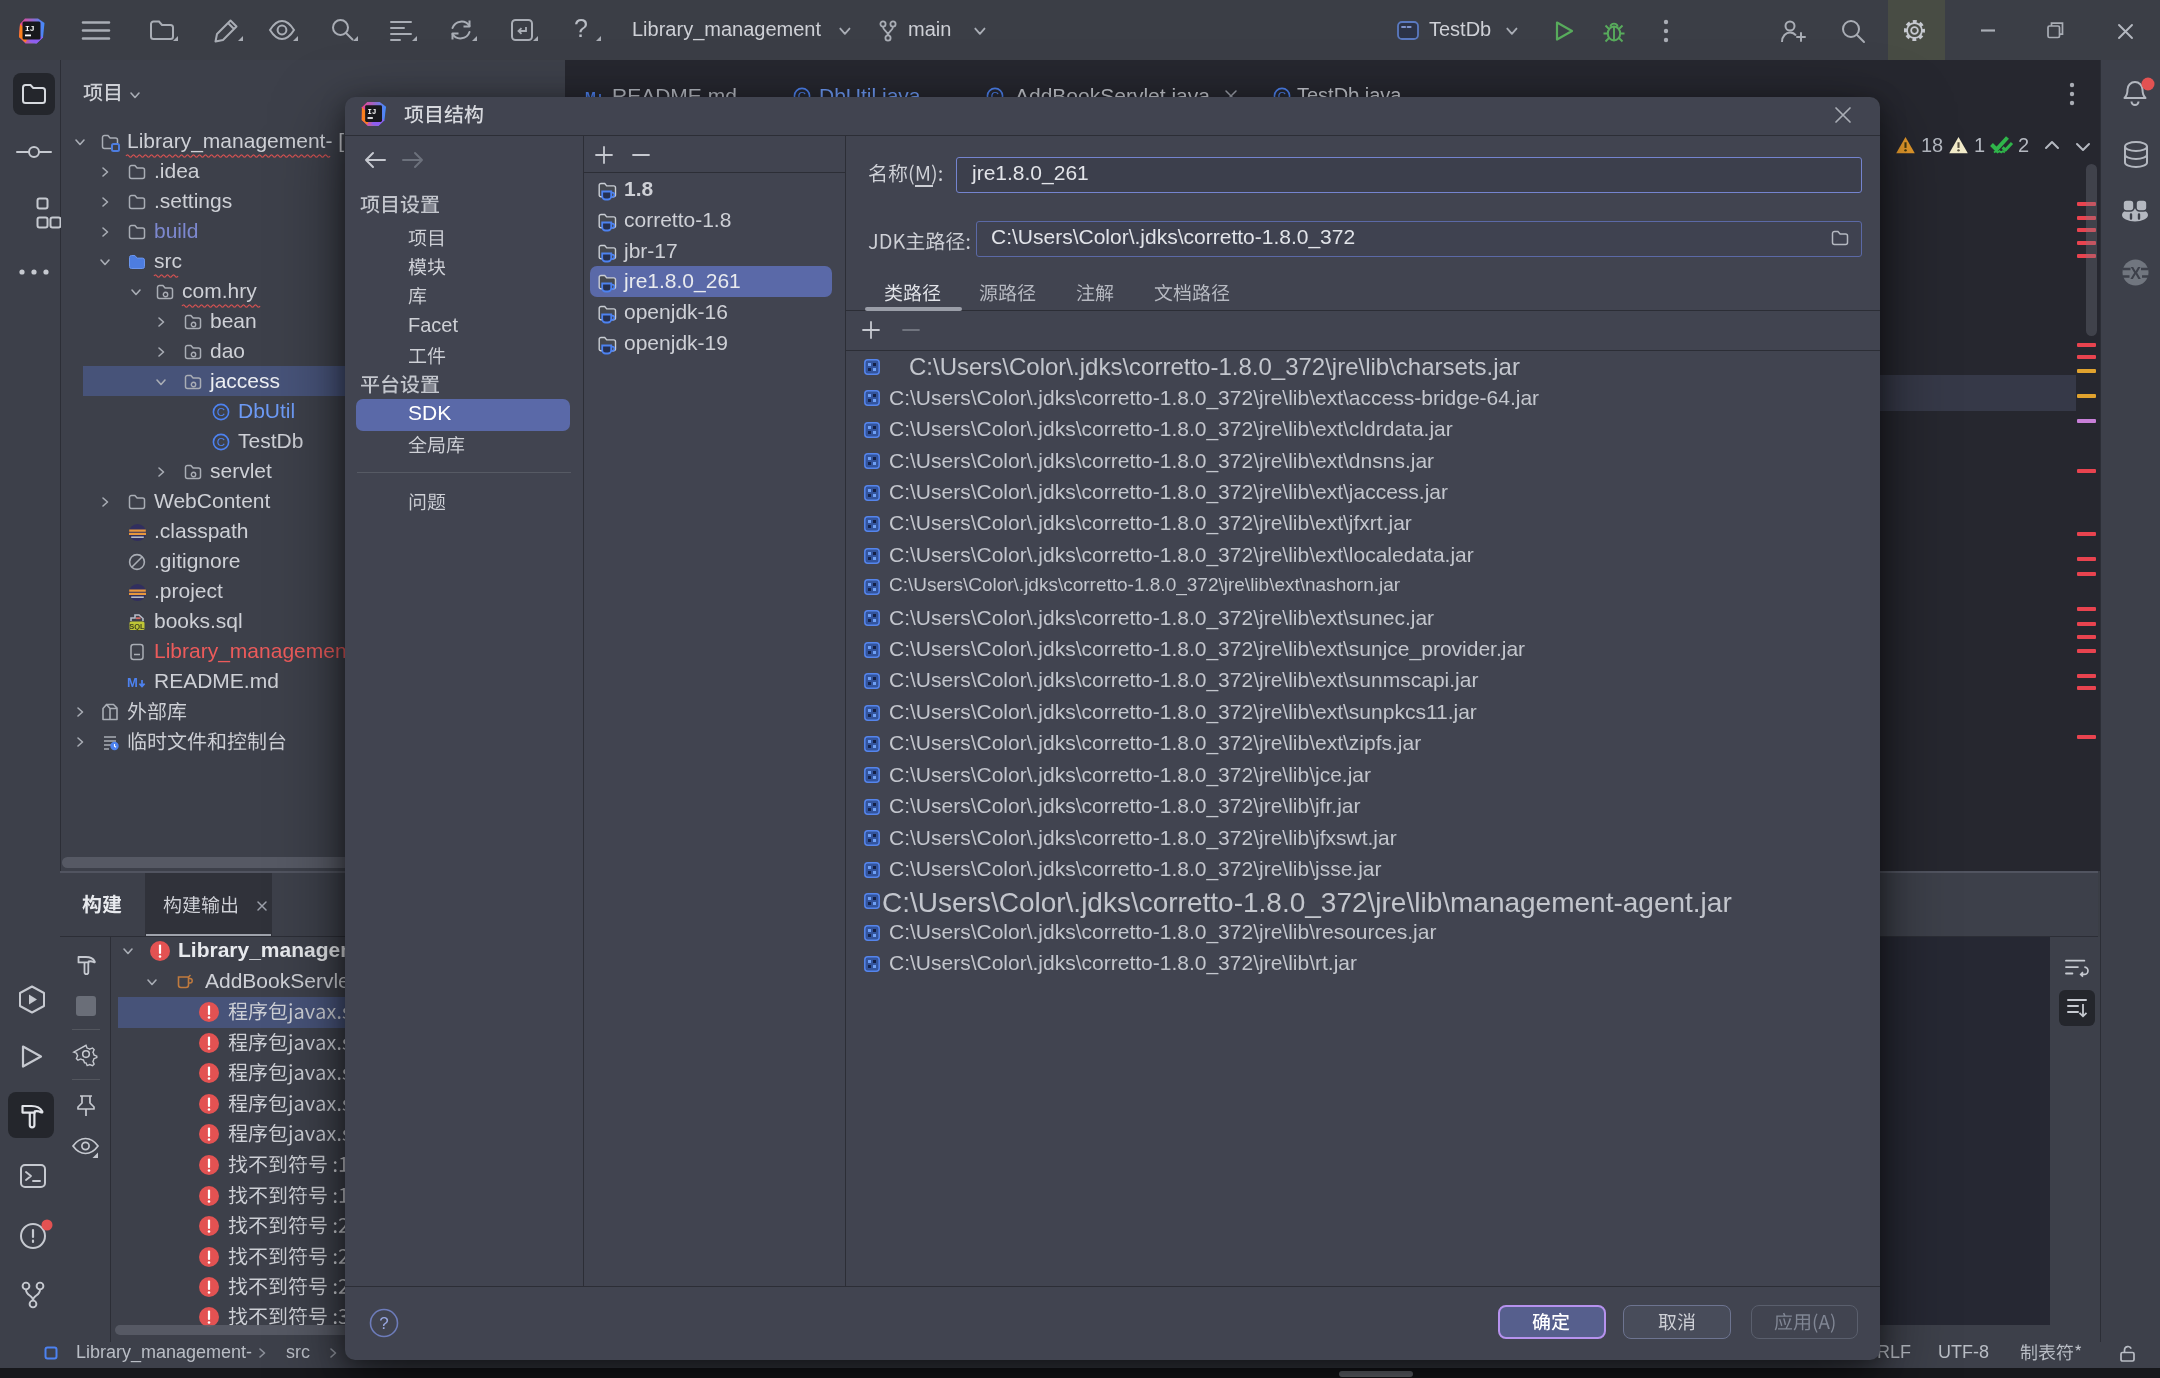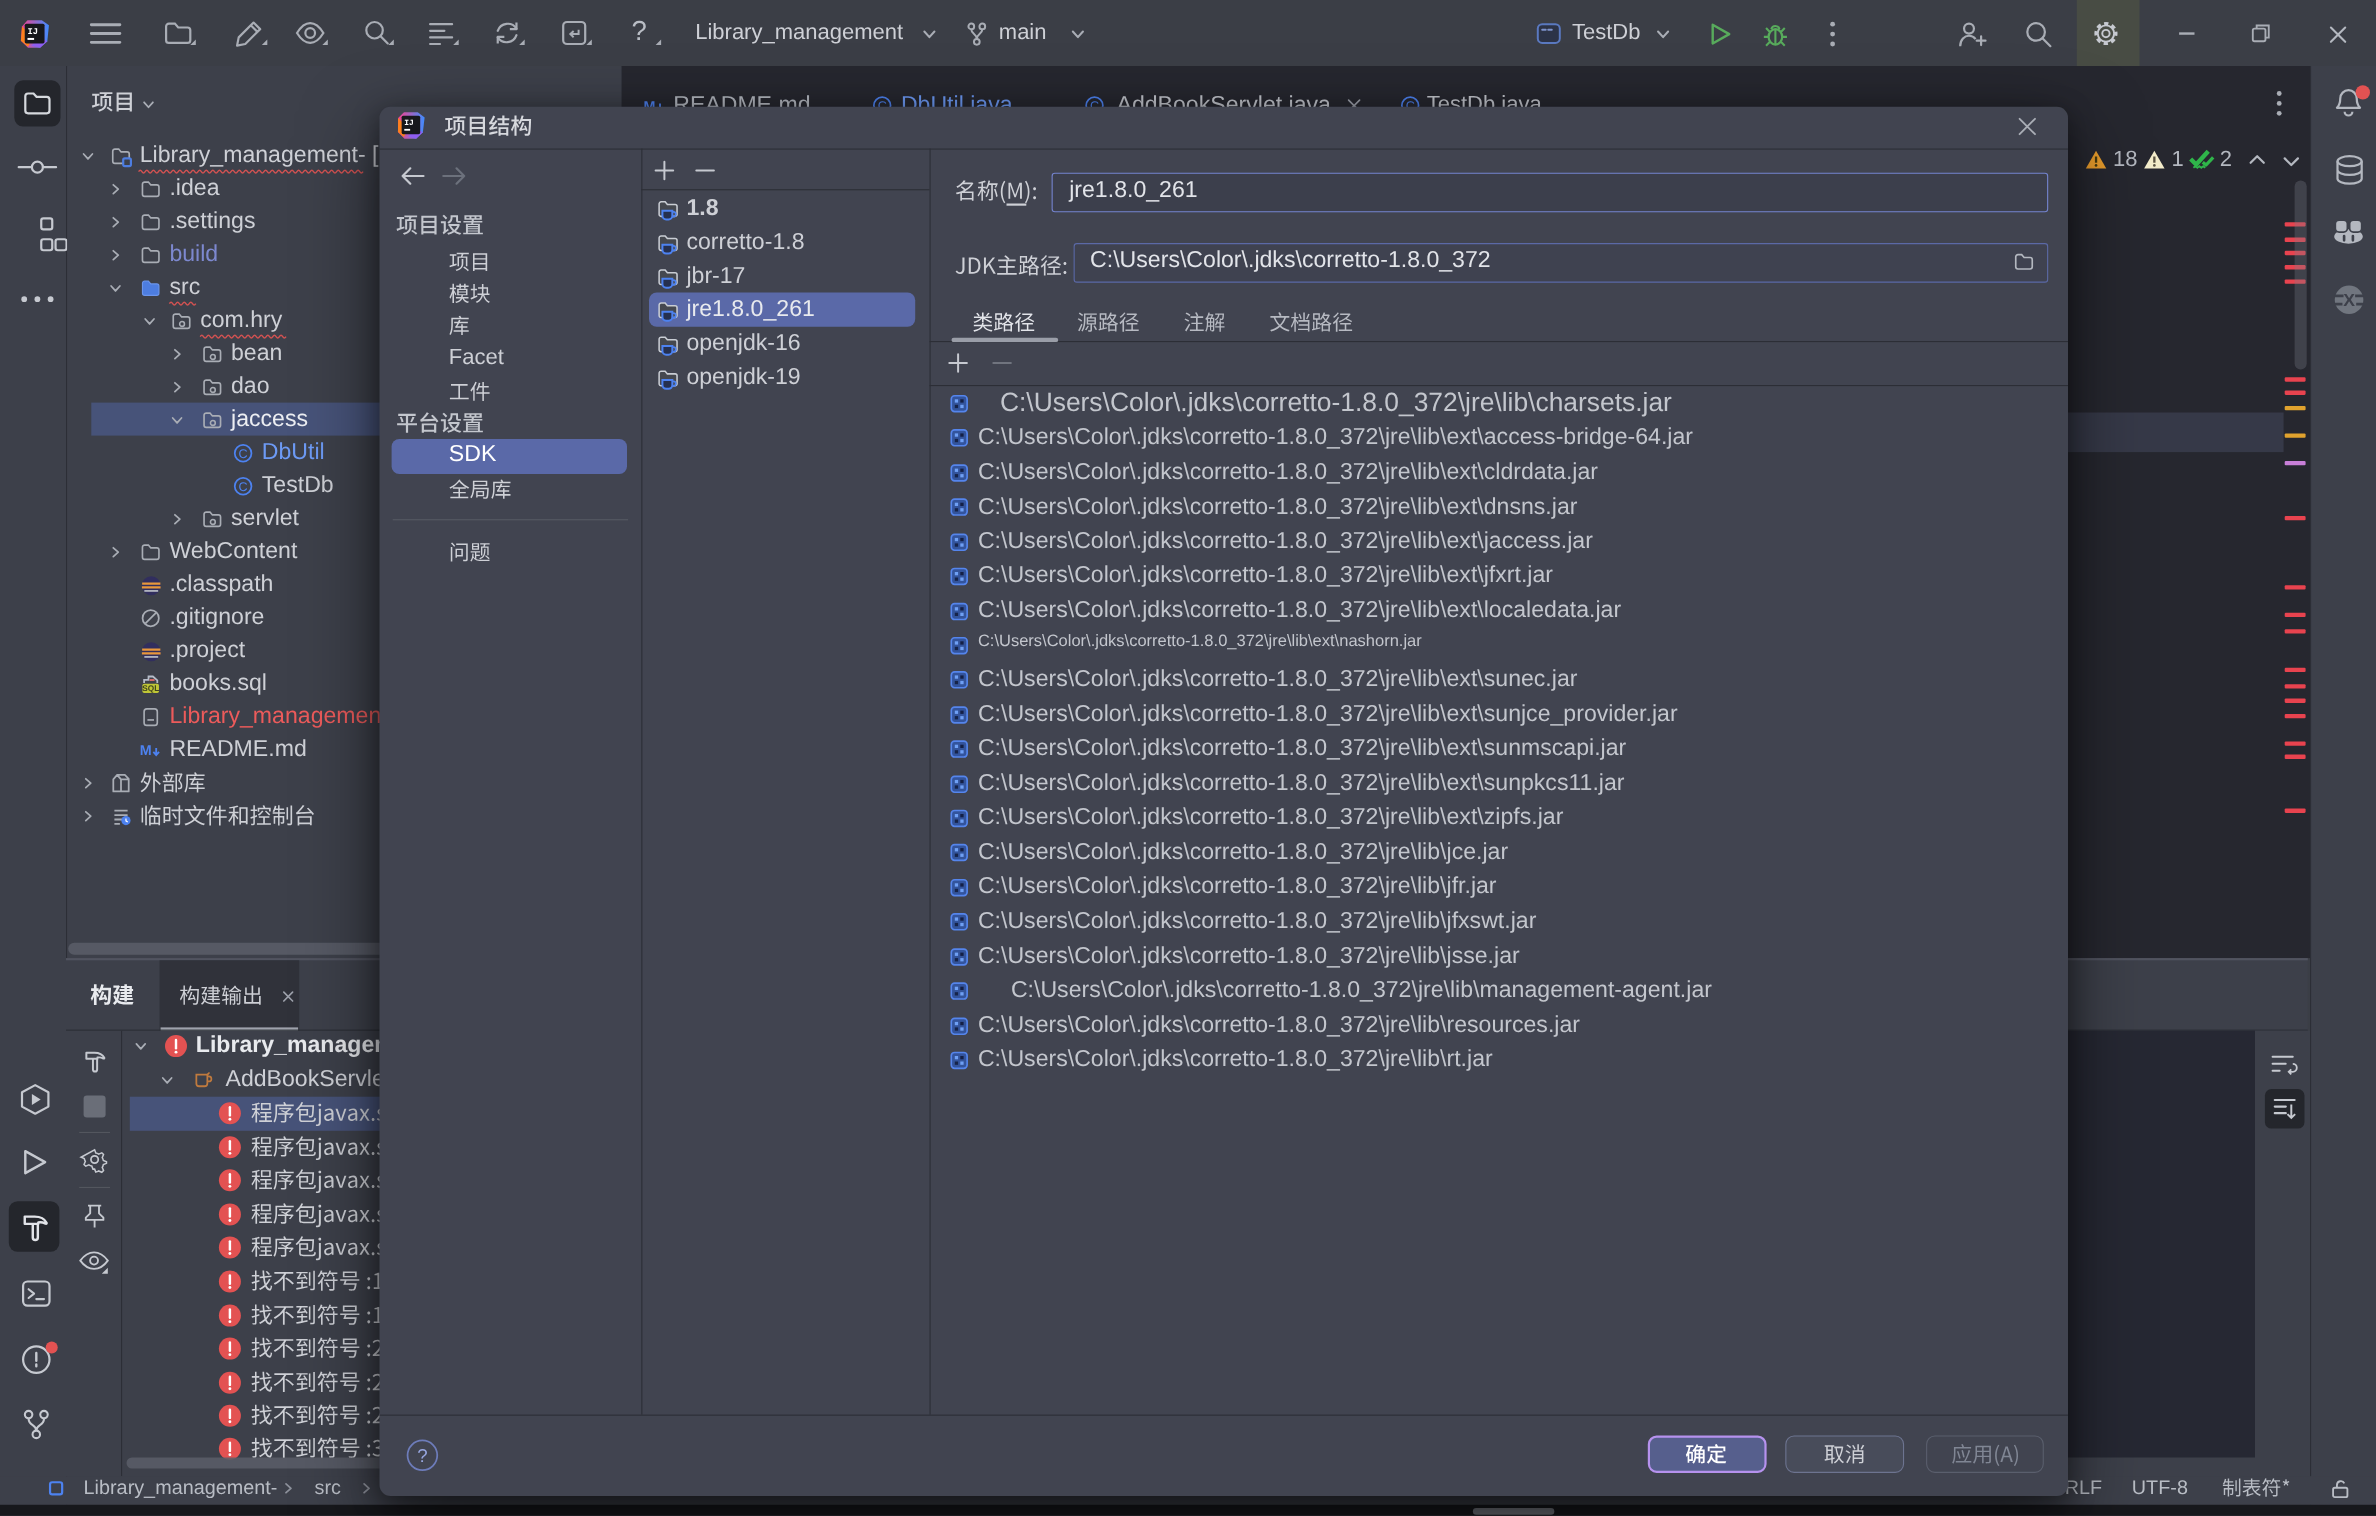--- a/index.html
+++ b/index.html
@@ -906,21 +906,21 @@
       <rect x="9" y="9" width="3" height="3" fill="#6fa0f5"></rect>
     </svg>
     <span class="t" style="left:889px;top:543.76px;font-size:21px;color:#c3c6cd;font-weight:400;">C:\Users\Color\.jdks\corretto-1.8.0_372\jre\lib\ext\localedata.jar</span>
     <svg style="position:absolute;left:864px;top:578.94px;overflow:visible;" width="16" height="16" viewBox="0 0 16 16" fill="none">
       <rect x="0.8" y="0.8" width="14.4" height="14.4" rx="3" fill="#33549c" stroke="#5585ec" stroke-width="1.5"></rect>
       <rect x="4" y="4" width="3" height="3" fill="#6fa0f5"></rect>
       <rect x="9" y="4" width="3" height="3" fill="#142046"></rect>
       <rect x="4" y="9" width="3" height="3" fill="#16244a"></rect>
       <rect x="9" y="9" width="3" height="3" fill="#6fa0f5"></rect>
     </svg>
-    <span class="t" style="left:889px;top:575.18px;font-size:15px;color:#c3c6cd;font-weight:400;">C:\Users\Color\.jdks\corretto-1.8.0_372\jre\lib\ext\nashorn.jar</span>
+    <span class="t" style="left:889px;top:575.18px;font-size:19px;color:#c3c6cd;font-weight:400;">C:\Users\Color\.jdks\corretto-1.8.0_372\jre\lib\ext\nashorn.jar</span>
     <svg style="position:absolute;left:864px;top:610.36px;overflow:visible;" width="16" height="16" viewBox="0 0 16 16" fill="none">
       <rect x="0.8" y="0.8" width="14.4" height="14.4" rx="3" fill="#33549c" stroke="#5585ec" stroke-width="1.5"></rect>
       <rect x="4" y="4" width="3" height="3" fill="#6fa0f5"></rect>
       <rect x="9" y="4" width="3" height="3" fill="#142046"></rect>
       <rect x="4" y="9" width="3" height="3" fill="#16244a"></rect>
       <rect x="9" y="9" width="3" height="3" fill="#6fa0f5"></rect>
     </svg>
     <span class="t" style="left:889px;top:606.6px;font-size:21px;color:#c3c6cd;font-weight:400;">C:\Users\Color\.jdks\corretto-1.8.0_372\jre\lib\ext\sunec.jar</span>
     <svg style="position:absolute;left:864px;top:641.78px;overflow:visible;" width="16" height="16" viewBox="0 0 16 16" fill="none">
       <rect x="0.8" y="0.8" width="14.4" height="14.4" rx="3" fill="#33549c" stroke="#5585ec" stroke-width="1.5"></rect>
@@ -986,21 +986,21 @@
       <rect x="9" y="9" width="3" height="3" fill="#6fa0f5"></rect>
     </svg>
     <span class="t" style="left:889px;top:857.96px;font-size:21px;color:#c3c6cd;font-weight:400;">C:\Users\Color\.jdks\corretto-1.8.0_372\jre\lib\jsse.jar</span>
     <svg style="position:absolute;left:864px;top:893.14px;overflow:visible;" width="16" height="16" viewBox="0 0 16 16" fill="none">
       <rect x="0.8" y="0.8" width="14.4" height="14.4" rx="3" fill="#33549c" stroke="#5585ec" stroke-width="1.5"></rect>
       <rect x="4" y="4" width="3" height="3" fill="#6fa0f5"></rect>
       <rect x="9" y="4" width="3" height="3" fill="#142046"></rect>
       <rect x="4" y="9" width="3" height="3" fill="#16244a"></rect>
       <rect x="9" y="9" width="3" height="3" fill="#6fa0f5"></rect>
     </svg>
-    <span class="t" style="left:919px;top:889.38px;font-size:21px;color:#c3c6cd;font-weight:400;">C:\Users\Color\.jdks\corretto-1.8.0_372\jre\lib\management-agent.jar</span>
+    <span class="t" style="left:882px;top:889.38px;font-size:28px;color:#c3c6cd;font-weight:400;">C:\Users\Color\.jdks\corretto-1.8.0_372\jre\lib\management-agent.jar</span>
     <svg style="position:absolute;left:864px;top:924.56px;overflow:visible;" width="16" height="16" viewBox="0 0 16 16" fill="none">
       <rect x="0.8" y="0.8" width="14.4" height="14.4" rx="3" fill="#33549c" stroke="#5585ec" stroke-width="1.5"></rect>
       <rect x="4" y="4" width="3" height="3" fill="#6fa0f5"></rect>
       <rect x="9" y="4" width="3" height="3" fill="#142046"></rect>
       <rect x="4" y="9" width="3" height="3" fill="#16244a"></rect>
       <rect x="9" y="9" width="3" height="3" fill="#6fa0f5"></rect>
     </svg>
     <span class="t" style="left:889px;top:920.8px;font-size:21px;color:#c3c6cd;font-weight:400;">C:\Users\Color\.jdks\corretto-1.8.0_372\jre\lib\resources.jar</span>
     <svg style="position:absolute;left:864px;top:955.98px;overflow:visible;" width="16" height="16" viewBox="0 0 16 16" fill="none">
       <rect x="0.8" y="0.8" width="14.4" height="14.4" rx="3" fill="#33549c" stroke="#5585ec" stroke-width="1.5"></rect>

